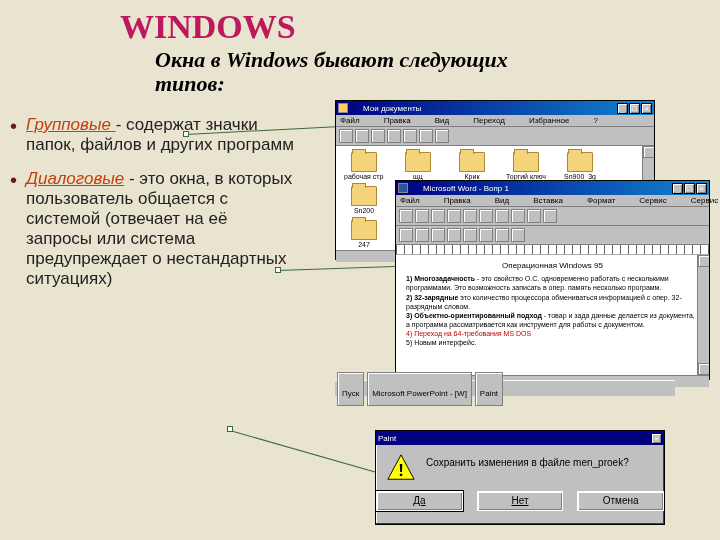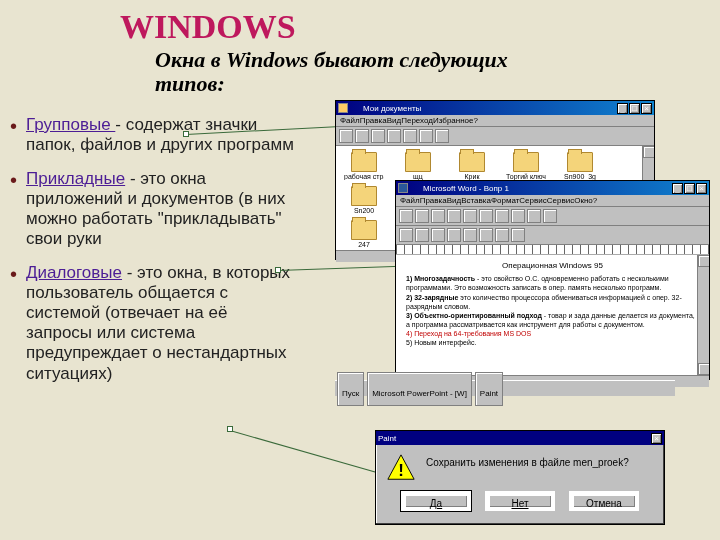--- a/index.html
+++ b/index.html
@@ -26,42 +26,42 @@
   .bullets {
     position: absolute; left: 8px; top: 115px; width: 290px;
     font-size: 17px; color: #222;
     line-height: 1.18;
   }
   .bullets li { list-style: none; position: relative; padding-left: 18px; margin-bottom: 14px; }
   .bullets li::before {
     content: "•"; position: absolute; left: 2px; top: 0;
     color: #6a1a1a; font-size: 20px;
   }
-  .term { color: #4c1d95; text-decoration: underline; }
+  .term { color: #c2410c; text-decoration: underline; font-style: italic; }
 
   
   .win {
     position: absolute; background: #c0c0c0;
     border: 1px solid #000;
     box-shadow: inset -1px -1px #404040, inset 1px 1px #fff;
     font-size: 8px;
   }
   .titlebar {
     background: linear-gradient(to right, #000080, #1084d0);
     color: #fff; height: 14px; display: flex; align-items: center;
     padding: 0 2px; justify-content: space-between;
   }
   .titlebar .tleft { display: flex; align-items: center; gap: 15px; }
   .tico { width: 10px; height: 10px; background: #ffcc66; border: 1px solid #888; }
   .wbtns { display: flex; gap: 1px; }
   .wbtn { width: 11px; height: 11px; background: #c0c0c0; border: 1px solid #000;
           box-shadow: inset 1px 1px #fff, inset -1px -1px #808080;
           font-size: 8px; text-align: center; line-height: 9px; }
   .menubar { background: #c0c0c0; padding: 1px 4px; font-size: 8px; color: #000;
-             border-bottom: 1px solid #808080; display: flex; gap: 0; }
+             border-bottom: 1px solid #808080; display: flex; gap: 24px; }
   .toolbar { background: #c0c0c0; padding: 2px 3px; display: flex; gap: 2px;
              border-bottom: 1px solid #808080; }
   .tbtn { width: 14px; height: 14px; background: #c0c0c0;
           border: 1px solid #808080; box-shadow: inset 1px 1px #fff; }
   .client { background: #fff; position: relative; overflow: hidden; }
   .statusbar { background: #c0c0c0; border-top: 1px solid #808080; height: 12px; }
 
   
   #explorer { left: 335px; top: 100px; width: 320px; height: 160px; }
   #explorer .client { height: 104px; padding: 6px 8px; display: flex; flex-wrap: wrap; gap: 6px 14px; align-content: flex-start; }
@@ -83,22 +83,22 @@
   #word .red { color: #c00000; }
 
   
   #dialog { left: 375px; top: 430px; width: 290px; height: 95px; }
   #dialog .titlebar { background: #000080; }
   #dialog .dbody { display: flex; padding: 8px 10px 4px; gap: 10px; align-items: flex-start; }
   .warnico { width: 30px; height: 30px; position: relative; flex-shrink: 0; }
   .warnico svg { width: 30px; height: 30px; }
   .dmsg { font-size: 10px; color: #000; padding-top: 4px; }
   .dbtns { display: flex; justify-content: center; gap: 14px; padding: 4px 0 6px; }
-  .dbtn { width: 70px; height: 20px; background: #c0c0c0;
-          border: 4px solid #ffffff;
+  .dbtn { width: 87px; height: 20px; background: #c0c0c0;
+          border: 1px solid #ffffff;
           box-shadow: inset 1px 1px #fff, inset -1px -1px #808080;
           font-size: 10px; text-align: center; line-height: 18px; }
   .dbtn u { text-decoration: underline; }
   .dbtn.def { box-shadow: 0 0 0 1px #000, inset 1px 1px #fff, inset -1px -1px #808080; }
 
   
   .taskbar { position: absolute; left: 335px; top: 380px; width: 340px; height: 16px;
              background: #c0c0c0; border-top: 1px solid #fff; display: flex; align-items: center;
              padding: 0 2px; gap: 3px; font-size: 8px; }
   .tseg { height: 12px; background: #c0c0c0; border: 1px solid #808080;
@@ -112,21 +112,20 @@
   .scroll-v::before{top:0;} .scroll-v::after{bottom:0;}
 </style>
 </head>
 <body>
 
 <div class="title">WINDOWS</div>
 <div class="subtitle">Окна в Windows бывают следующих типов:</div>
 
 <ul class="bullets">
   <li><span class="term">Групповые </span><span>- содержат значки папок, файлов и других программ</span></li>
-  <li><span class="term">Прикладные</span><span> - это окна приложений и документов (в них можно работать "прикладывать" свои руки</span></li>
   <li><span class="term">Диалоговые</span><span> - это окна, в которых пользователь общается с системой (отвечает на её запросы или система предупреждает о нестандартных ситуациях)</span></li>
 </ul>
 
 <div class="line" style="left:186px; top:134px; width:174px; transform:rotate(-3deg);"></div>
 <div class="sqmark" style="left:183px; top:131px;"></div>
 <div class="sqmark" style="left:356px; top:122px;"></div>
 
 <div class="line" style="left:278px; top:270px; width:145px; transform:rotate(-2deg);"></div>
 <div class="sqmark" style="left:275px; top:267px;"></div>
 <div class="sqmark" style="left:419px; top:260px;"></div>

